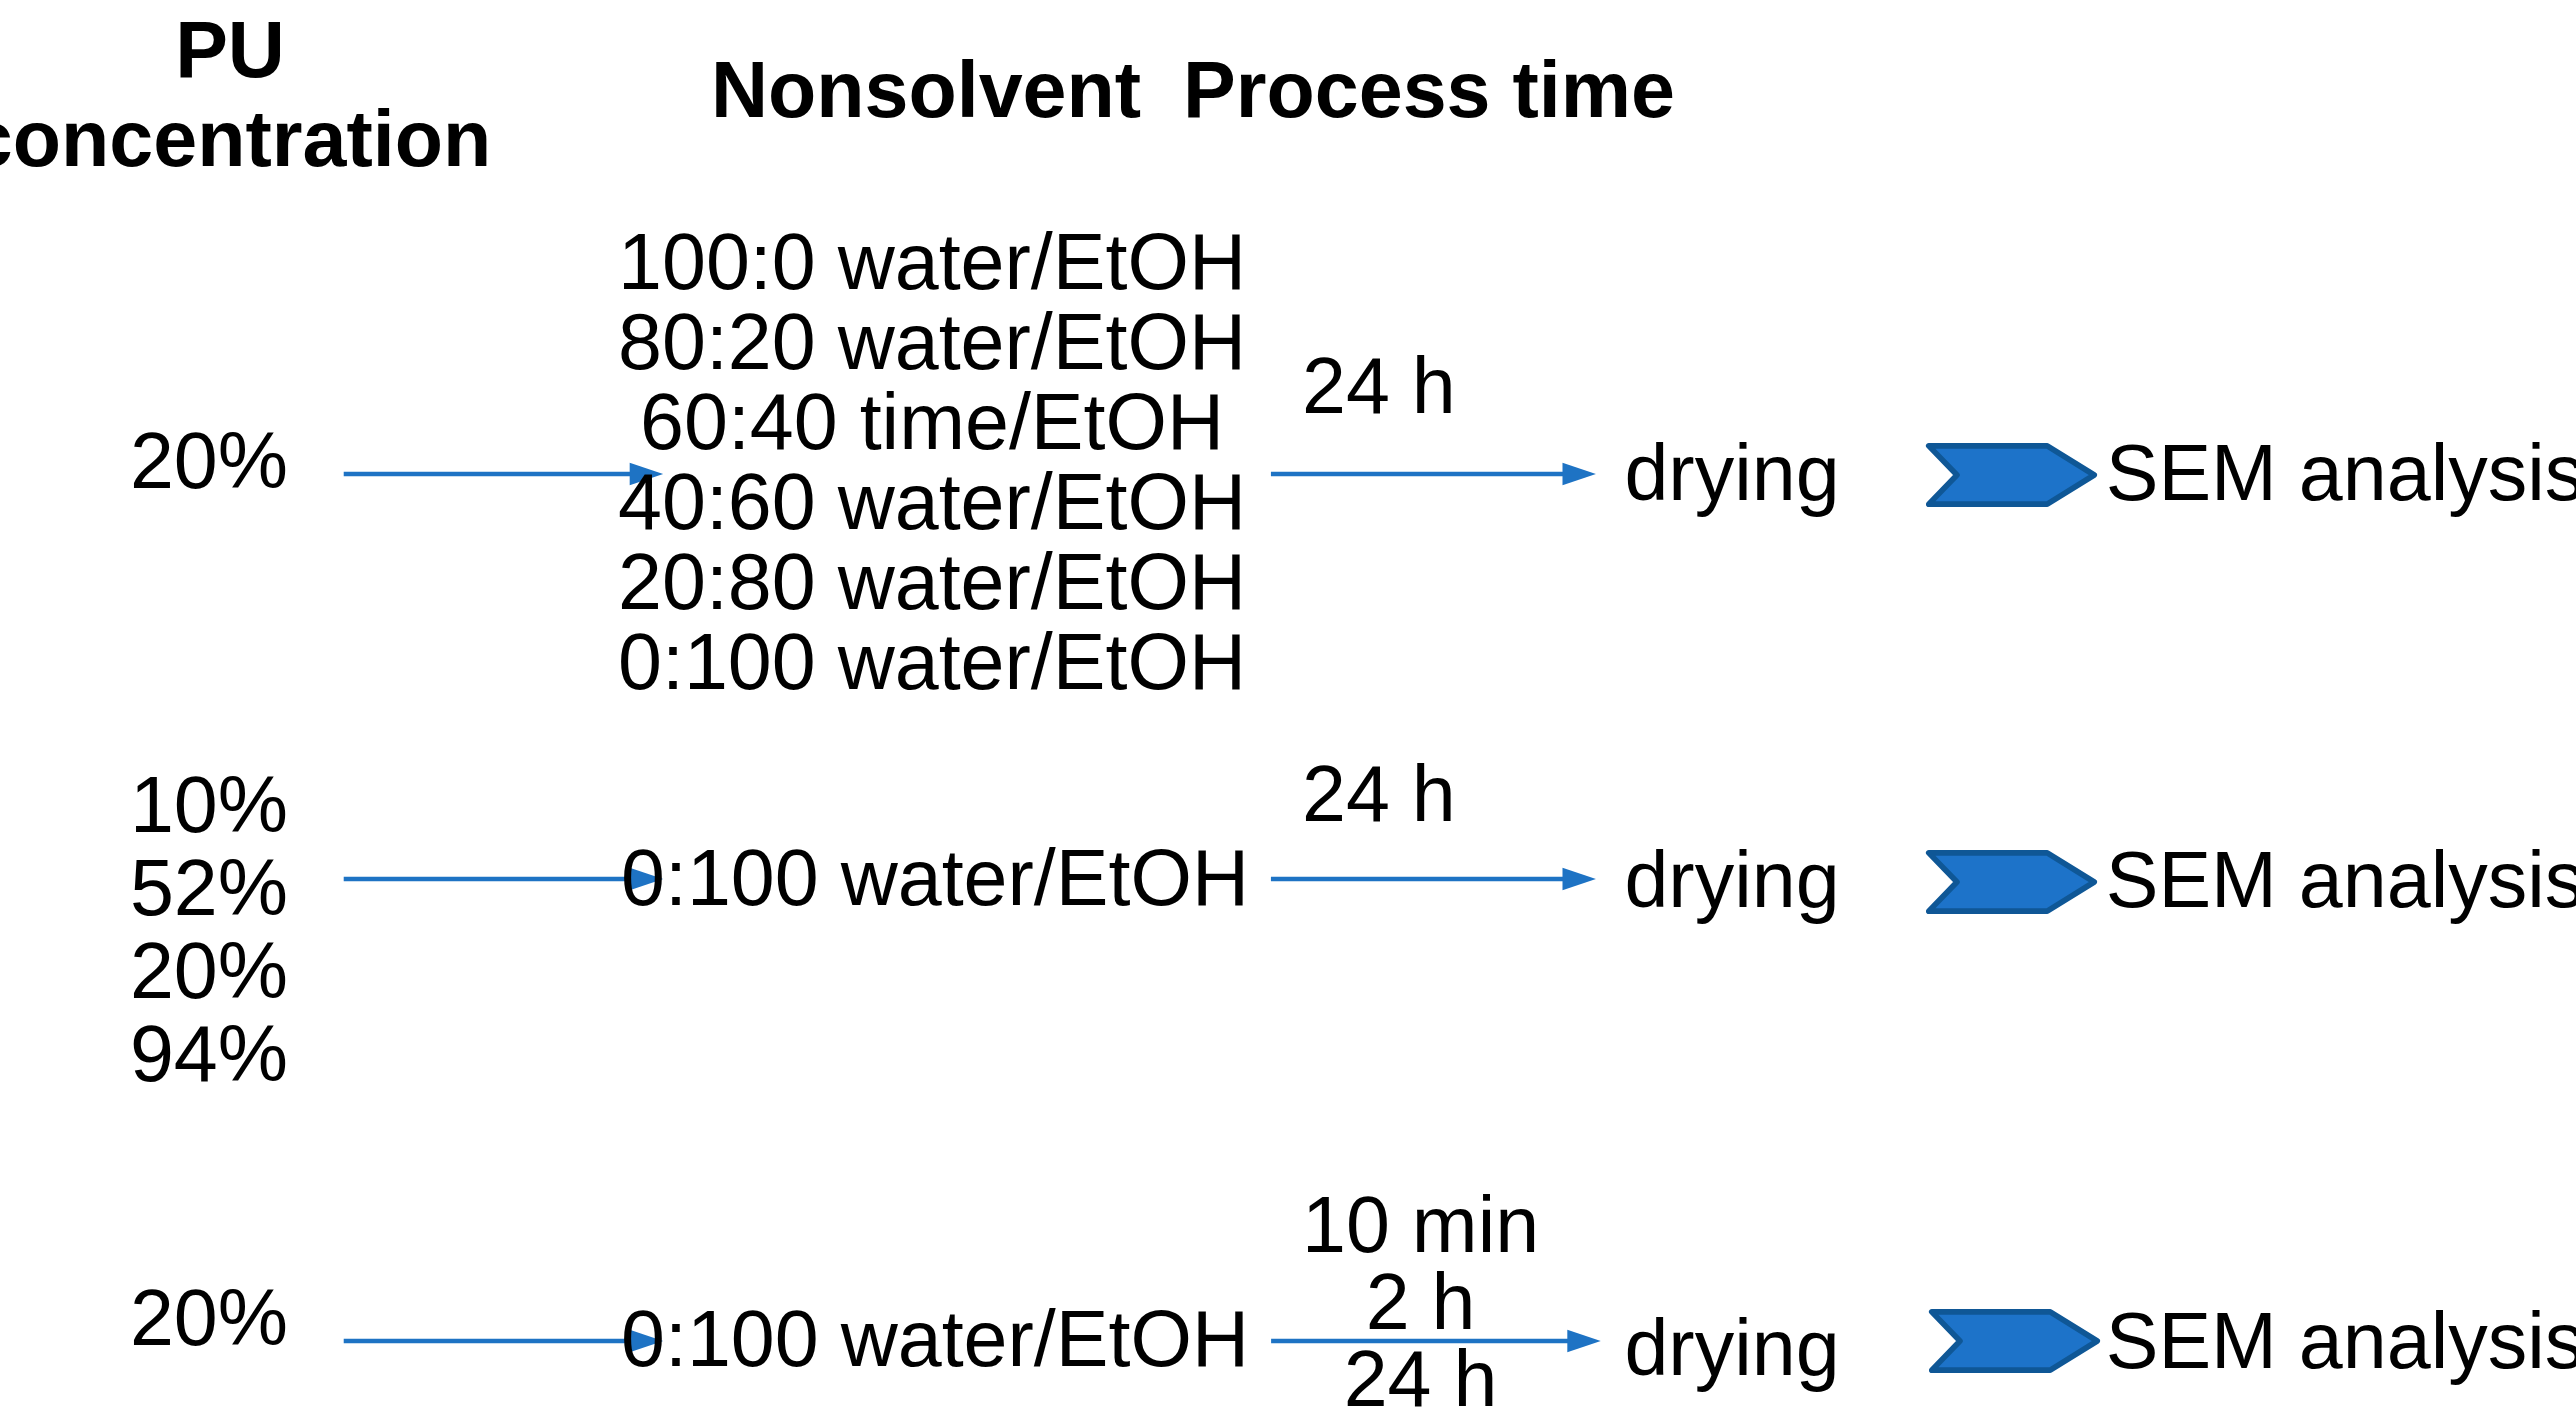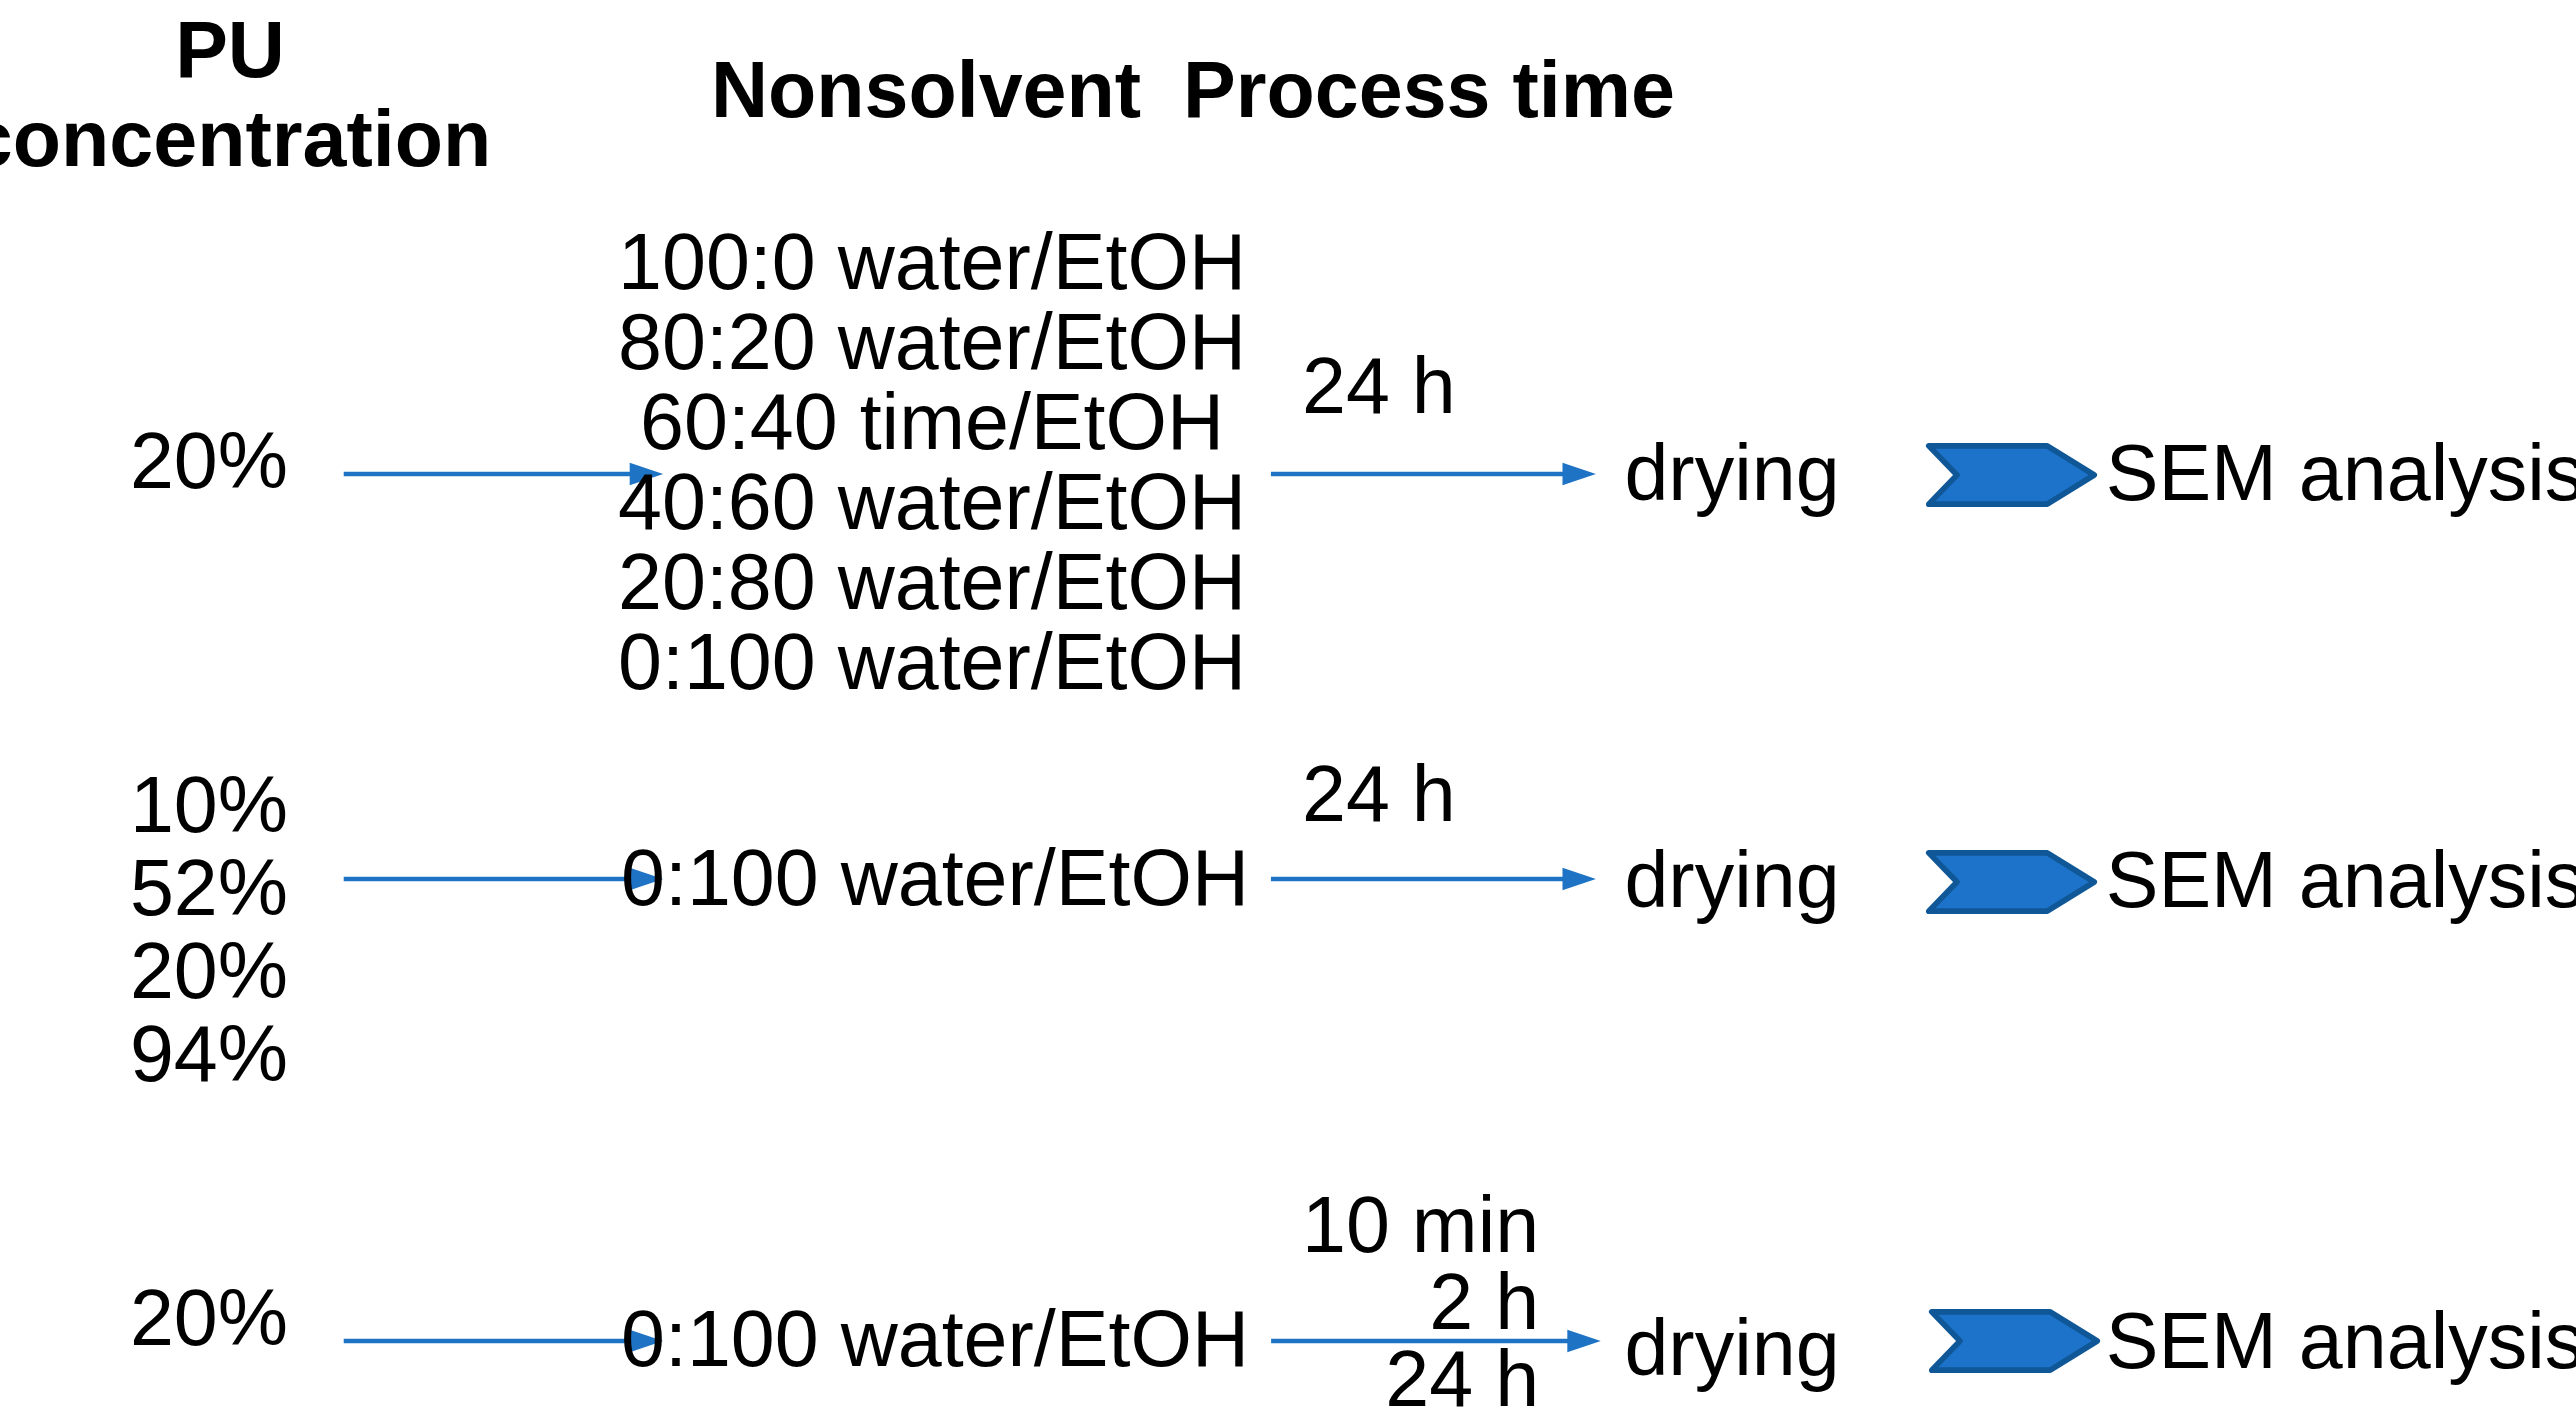--- a/index.html
+++ b/index.html
@@ -39,21 +39,21 @@
     position:absolute;
     transform:translate(-50%,-50%);
     font-size:79px;
     text-align:center;
     white-space:nowrap;
   }
   .vlist-left{
     position:absolute;
     transform:translateY(-50%);
     font-size:79px;
-    text-align:right;
+    text-align:center;
     white-space:nowrap;
   }
   .lh85 div{line-height:80px;}
   .lh88 div{line-height:83px;}
   .lh82 div{line-height:77px;}
   .lh95{line-height:89px;}
   svg.arrow{position:absolute;overflow:visible;}
   svg.arrow line{stroke:var(--blue);stroke-width:5;}
   svg.arrow polygon{fill:var(--blue);}
   svg.chevron{position:absolute;overflow:visible;}

